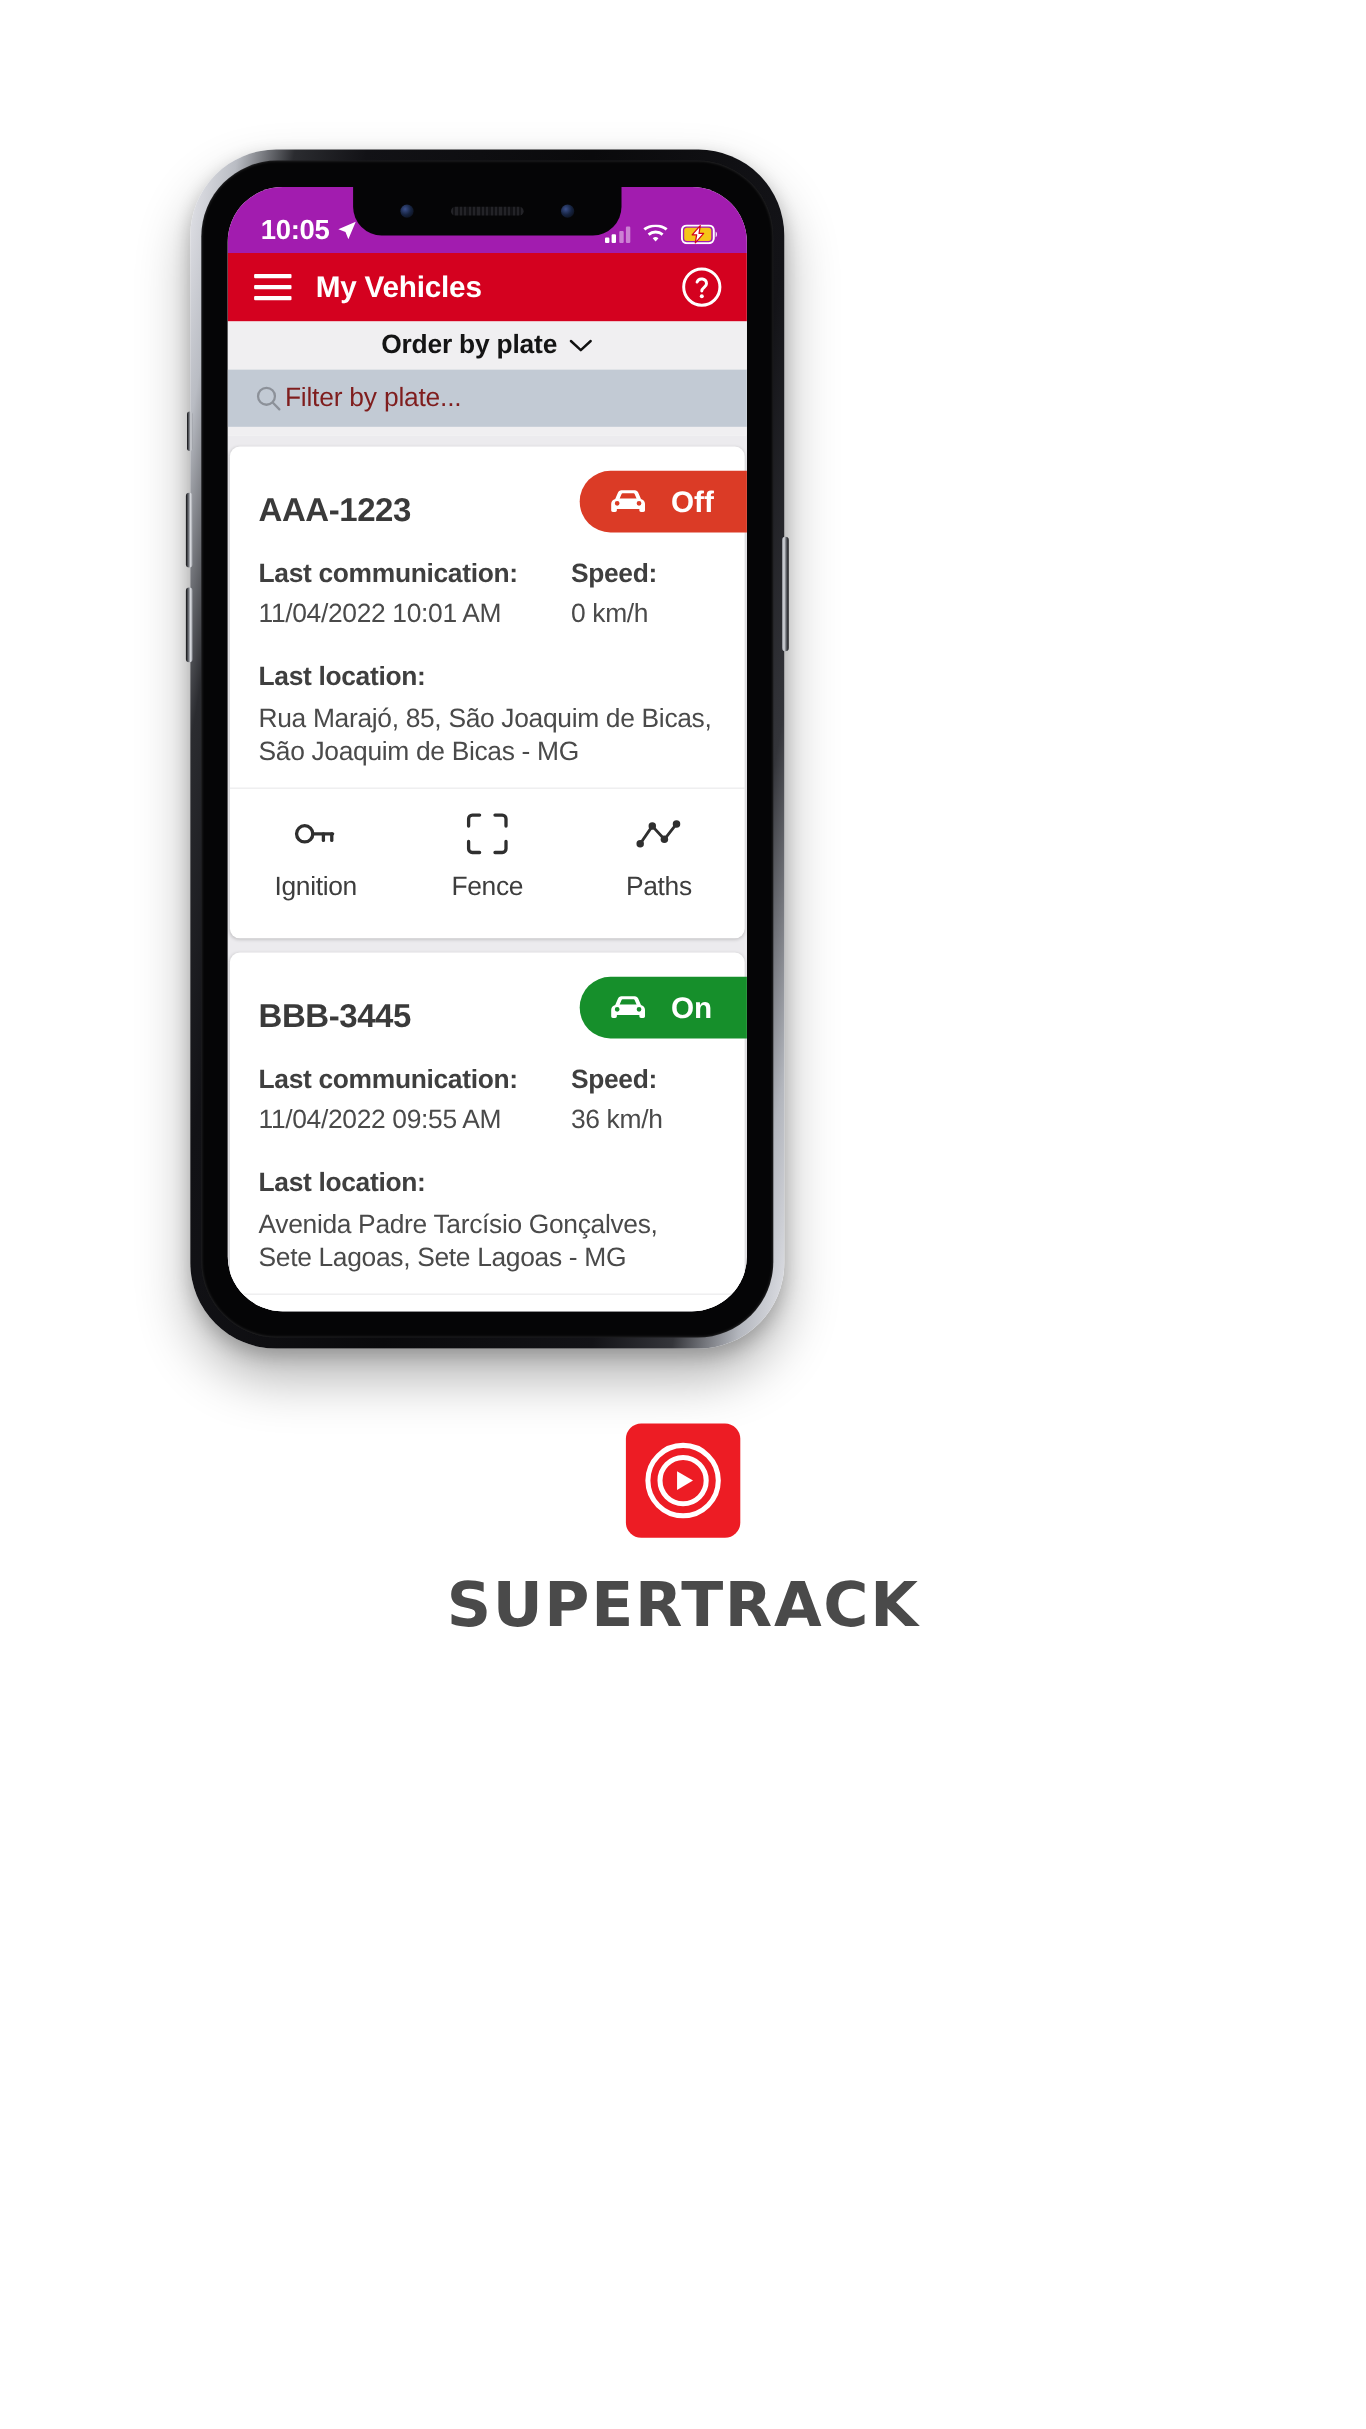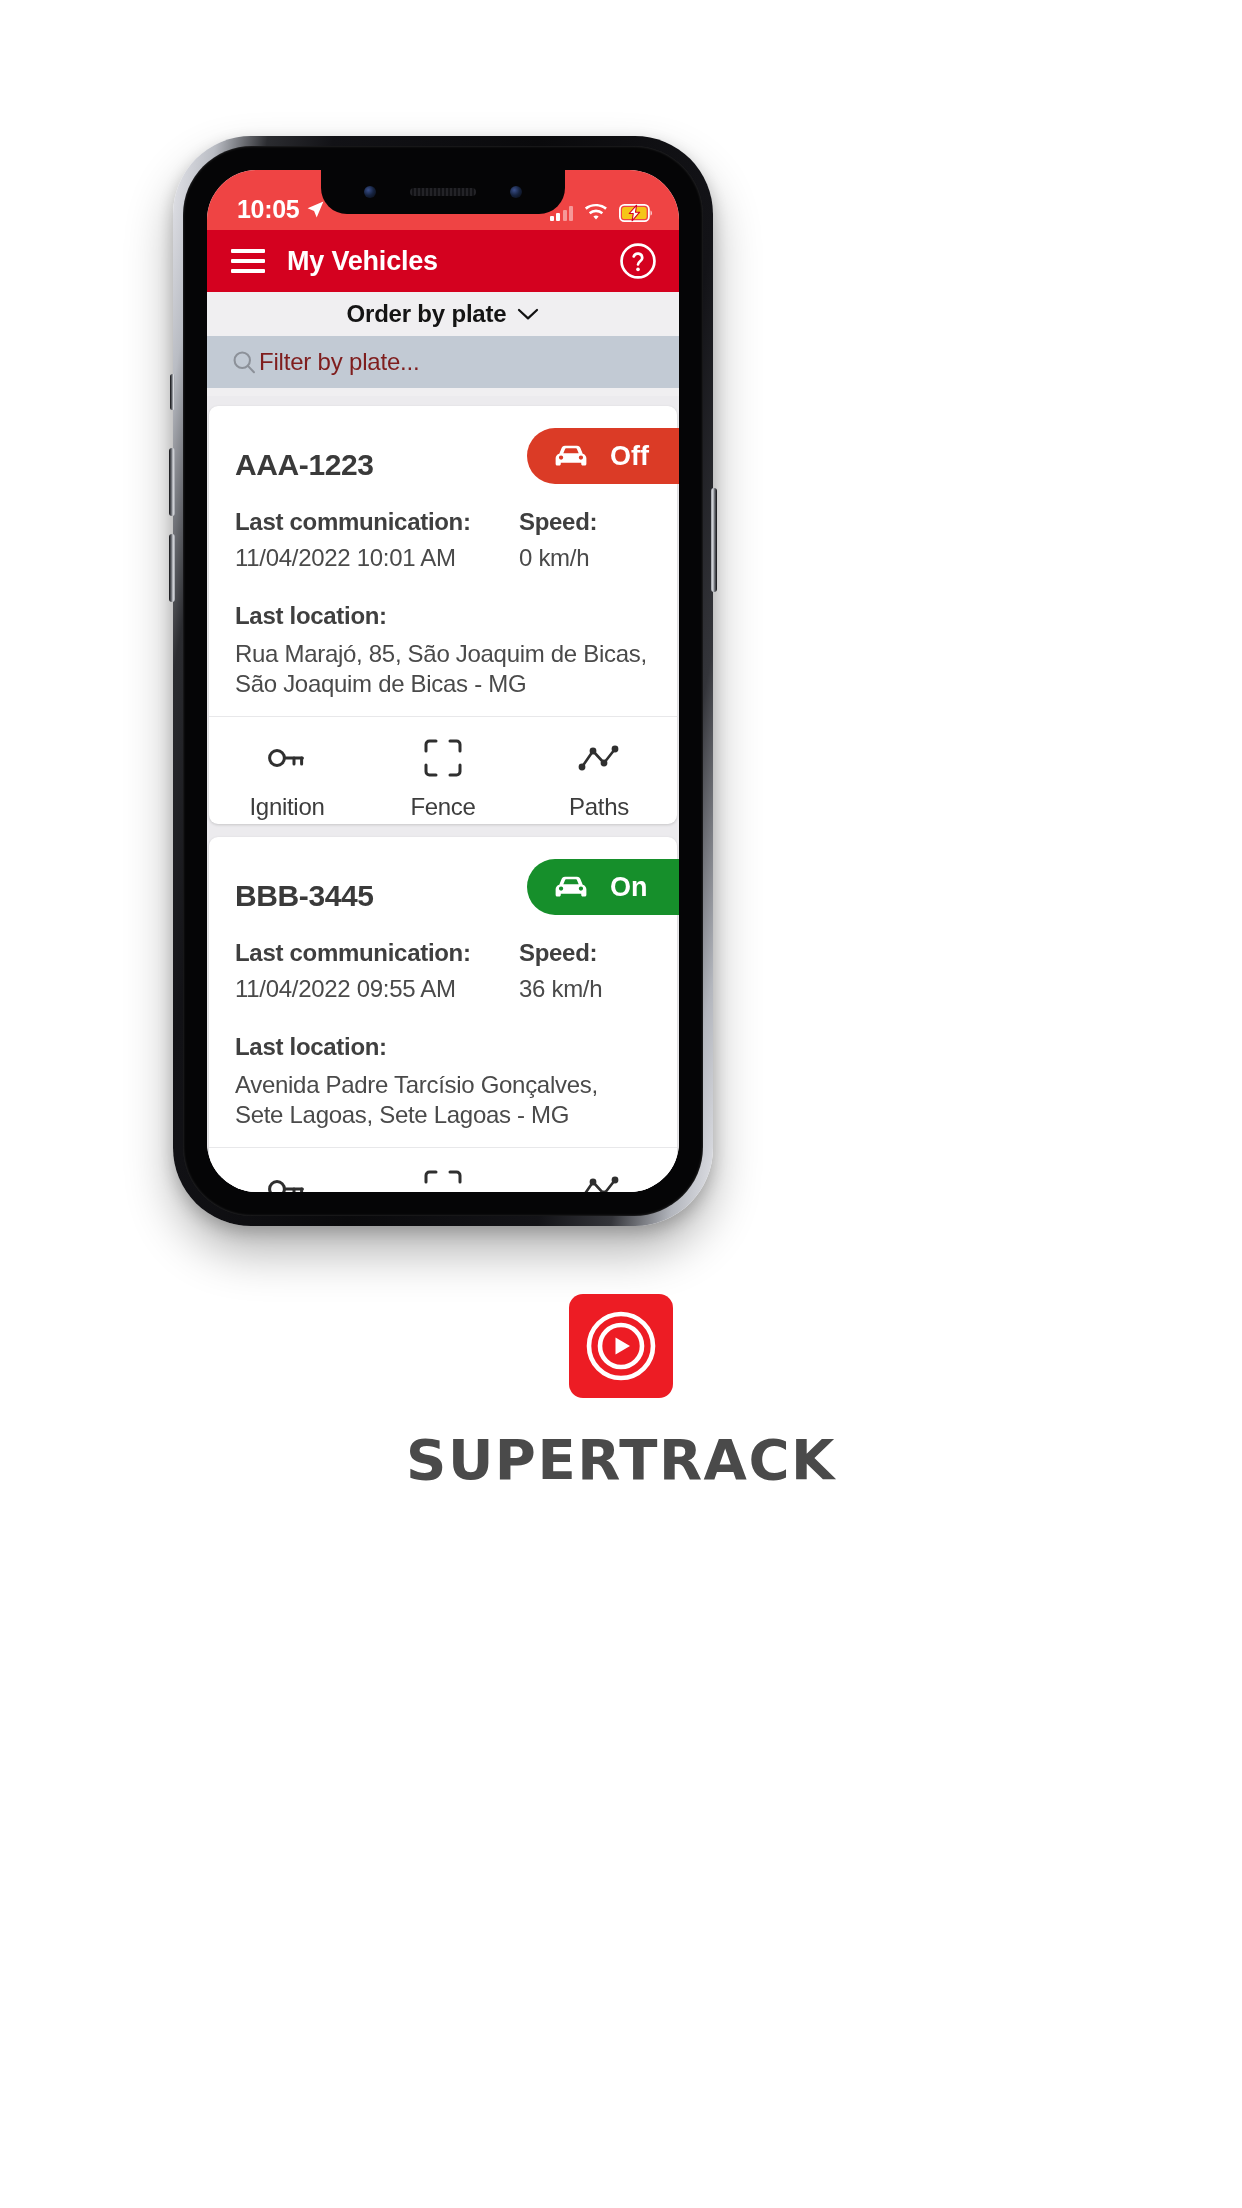--- a/index.html
+++ b/index.html
@@ -52,21 +52,21 @@
     display:flex; align-items:center; justify-content:center; gap:34px;
   }
   #notch-speaker { width:66px; height:8px; border-radius:5px;
     background:repeating-linear-gradient(90deg,#232327 0 2px,#111114 2px 4px); }
   .notch-cam { width:12px; height:12px; border-radius:50%;
     background:radial-gradient(circle at 36% 34%, #3a4f8a 0%, #16233f 48%, #07080d 100%); }
 
   
   #status-bar {
     position:relative; z-index:30;
-    height:60px; background:#ef4444;
+    height:60px; background:#a21caf;
     display:flex; align-items:flex-end; justify-content:space-between;
     padding:0 26px 6px 30px;
   }
   #status-left { display:flex; align-items:center; gap:7px; }
   #status-time { color:#fff; font-size:25px; font-weight:700; letter-spacing:-.3px; }
   #loc-arrow { width:19px; height:19px; display:block; }
   #status-right { display:flex; align-items:center; gap:11px; padding-bottom:2px; }
   #signal-bars { display:flex; align-items:flex-end; gap:2.5px; height:15px; }
   #signal-bars i { display:block; width:4px; background:#fff; border-radius:1px; }
   #signal-bars i:nth-child(1){ height:5px;  opacity:1; }
@@ -123,21 +123,21 @@
   .badge-text { color:#fff; font-size:27px; font-weight:700; }
 
   .info-row { display:flex; margin-top:26px; }
   .info-col-a { width:284px; }
   .info-label { font-size:24px; font-weight:700; color:#3F3F3F; letter-spacing:-.3px; }
   .info-value { font-size:24px; color:#4A4A4A; margin-top:8px; letter-spacing:-.3px; }
 
   .loc-block { margin-top:30px; }
   .loc-value { font-size:24px; color:#4A4A4A; margin-top:9px; line-height:1.23; letter-spacing:-.3px; }
 
-  .card-actions { border-top:1px solid #E8E8EA; display:flex; padding:20px 0 3px 0; }
+  .card-actions { border-top:1px solid #E8E8EA; display:flex; padding:20px 0 32px 0; }
   .action-btn { flex:1; display:flex; flex-direction:column; align-items:center; gap:14px; cursor:pointer; }
   .action-icon { height:42px; display:flex; align-items:center; justify-content:center; }
   .action-label { font-size:24px; color:#3D3D3D; letter-spacing:-.3px; }
 
   
   #brand-block {
     position:absolute; left:0; right:0; top:1294px;
     display:flex; flex-direction:column; align-items:center;
   }
   #brand-mark { width:104px; height:104px; border-radius:14px; background:#ED1C24;

